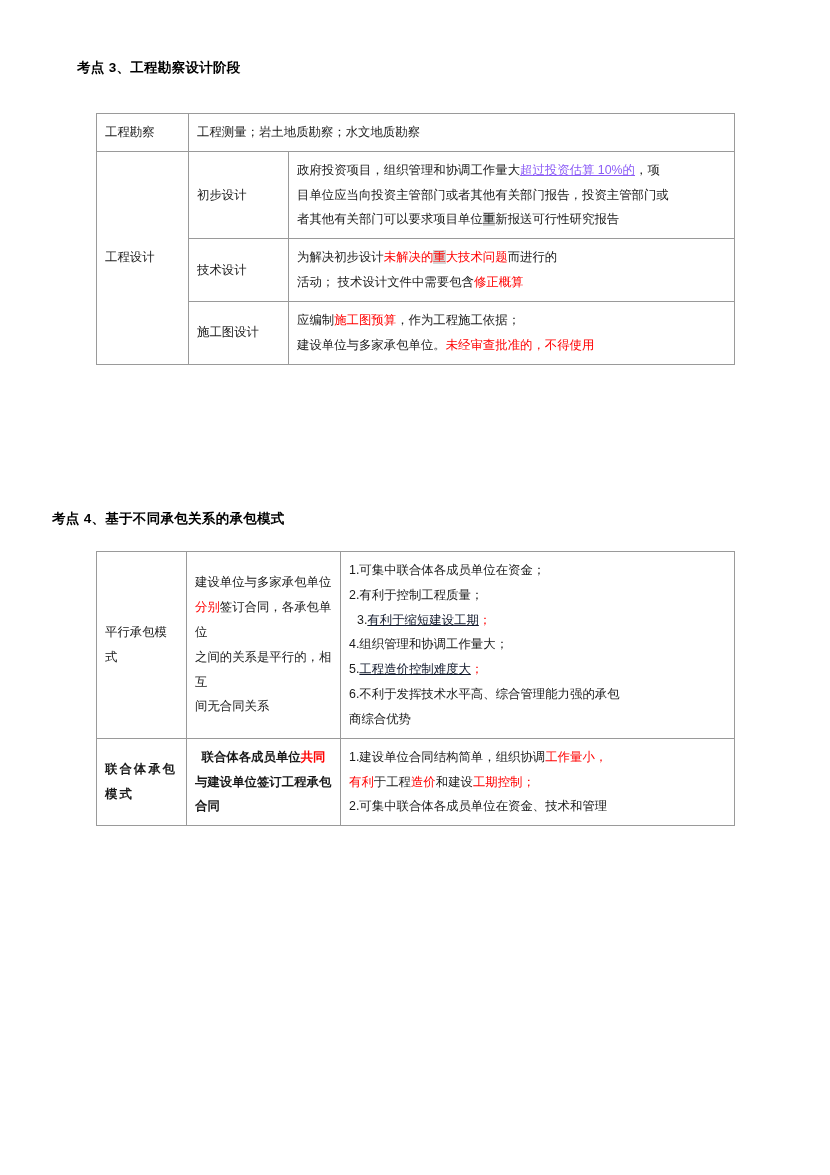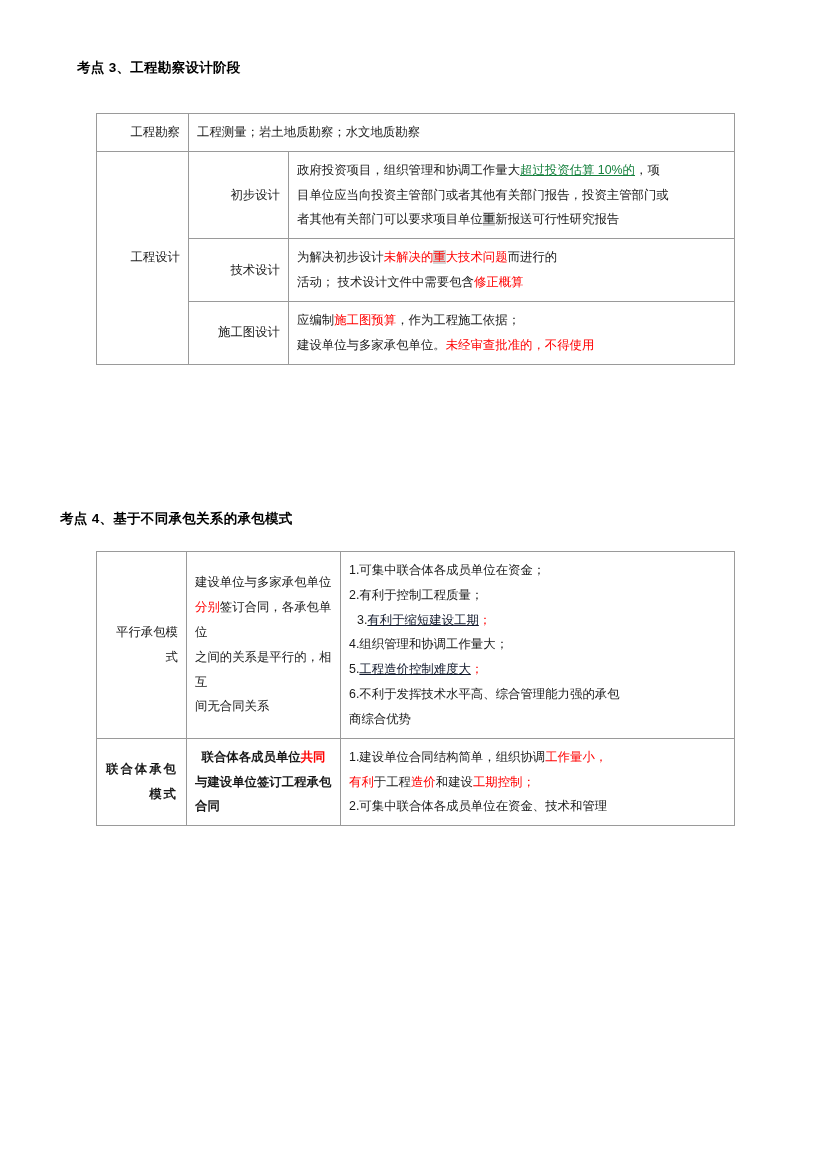--- a/index.html
+++ b/index.html
@@ -22,45 +22,45 @@
     box-sizing: border-box;
     padding: 4px;
   }
   .section-heading {
     font-size: 13.5px;
     font-weight: bold;
     color: #000000;
     letter-spacing: 0.3px;
   }
   #heading-1 { position: absolute; left: 77px; top: 59px; }
-  #heading-2 { position: absolute; left: 60px; top: 510px; }
+  #heading-2 { position: absolute; left: 52px; top: 510px; }
 
   table.doc-table {
     position: absolute;
     border-collapse: collapse;
     table-layout: fixed;
     font-size: 12.4px;
     line-height: 2.0;
     color: #1a1a1a;
   }
   table.doc-table td {
     border: 1px solid #9a9a9a;
     padding: 6px 8px;
     vertical-align: middle;
     word-break: break-all;
   }
   #table-1 { left: 96px; top: 113px; width: 638px; }
   #table-2 { left: 96px; top: 551px; width: 638px; }
 
-  .c-label { text-align: right; }
+  .c-label { text-align: left; }
   .c-body  { text-align: left; }
 
   .red { color: #ff0000; }
   .red-u { color: #0f172a; text-decoration: underline; }
-  .orange-u { color: #15803d; text-decoration: underline; }
+  .orange-u { color: #8b5cf6; text-decoration: underline; }
   .hl-gray { background: #d4d4d4; }
   .bold { font-weight: bold; }
 
   .cell-lines > div { white-space: normal; }
   .spaced { letter-spacing: 2px; margin-top: 29px; }
   .feat-indent { padding-left: 8px; }
 </style>
 </head>
 <body>
 

